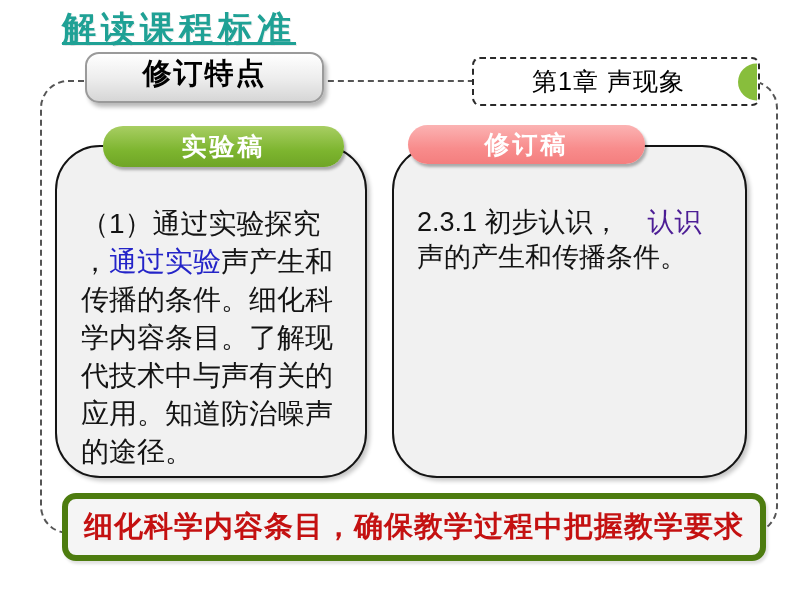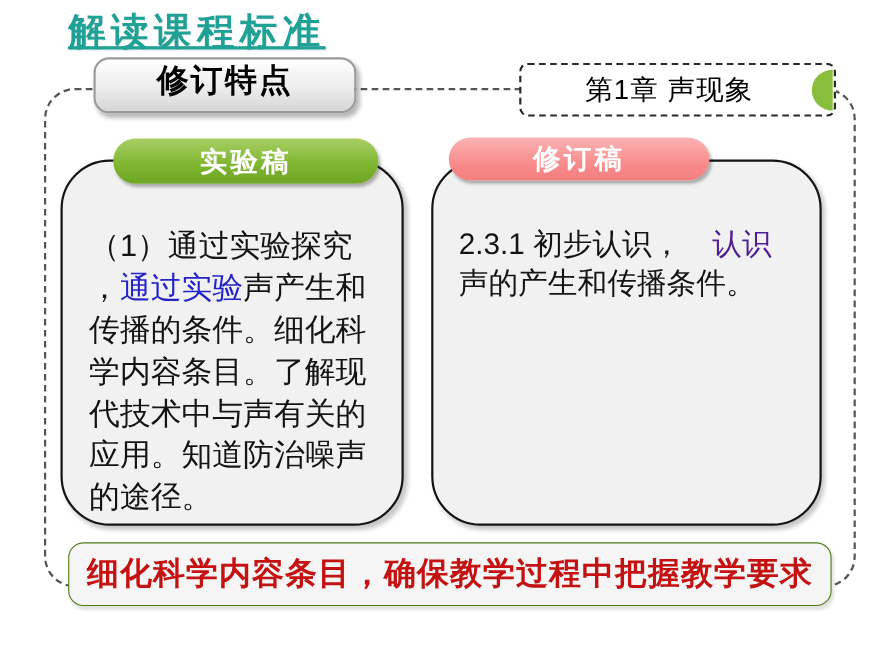--- a/index.html
+++ b/index.html
@@ -75,21 +75,21 @@
   .panel-text-right{
     left:417px;top:205px;width:305px;
     font-size:27px;line-height:35px;
   }
   .para2{margin-top:27px;}
   .hl-blue{color:#2424C8;}
   .hl-red{color:#4c1d95;margin-left:28px;}
   
   .footer-banner{
     position:absolute;left:62px;top:493px;width:692px;height:56px;
-    background:#F5F5F5;border:1px solid #4d7c0f;border-radius:14px;
+    background:#F5F5F5;border:6px solid #4d7c0f;border-radius:14px;
     box-shadow:2px 3px 3px rgba(0,0,0,0.12);
     display:flex;align-items:center;justify-content:center;
   }
   .footer-text{
     font-size:29px;font-weight:bold;color:#C41111;letter-spacing:1px;white-space:nowrap;
   }
 </style>
 </head>
 <body>
 

